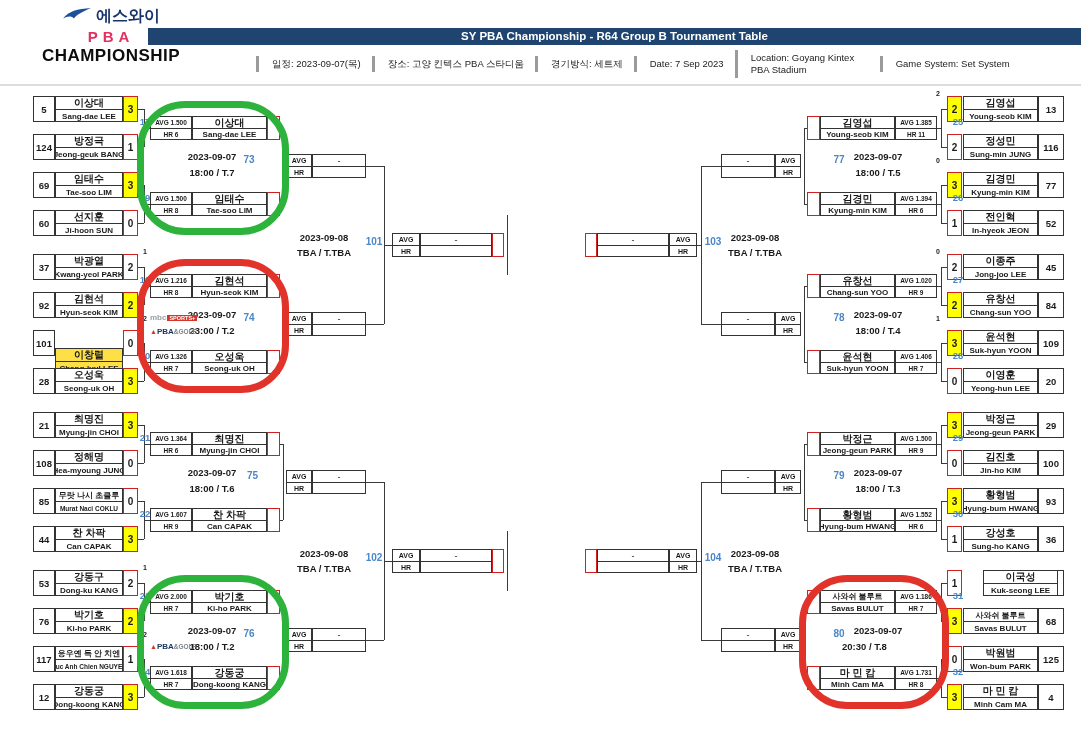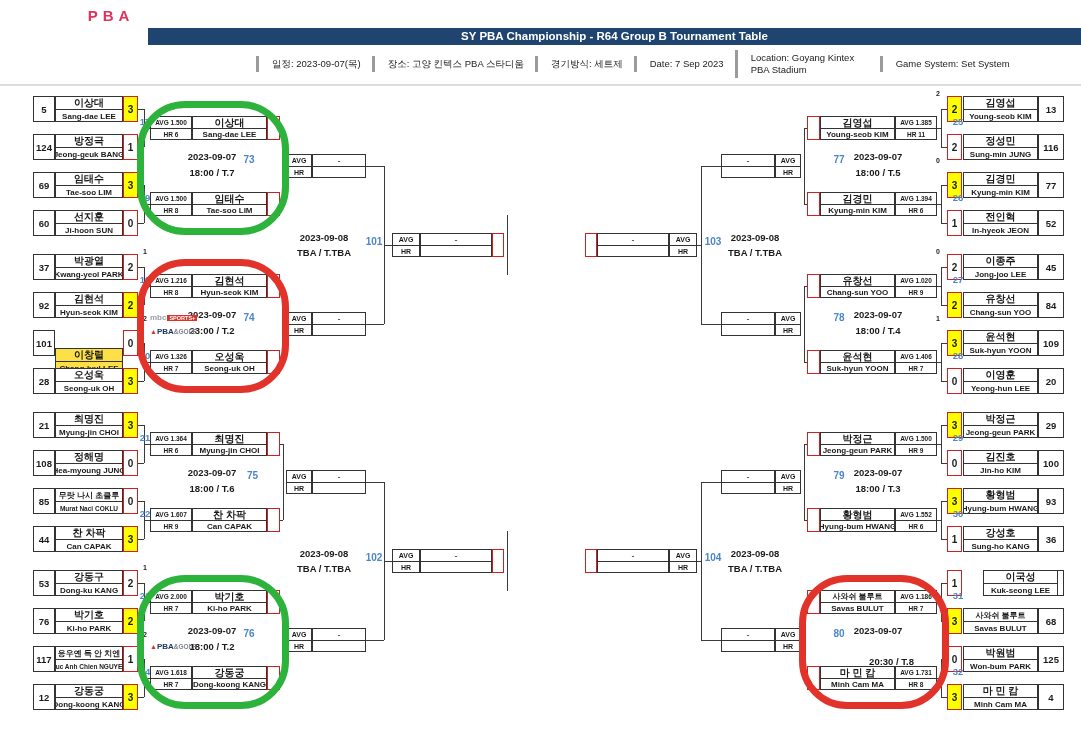--- a/index.html
+++ b/index.html
@@ -23,21 +23,28 @@
   .inforow .seg{border-left:3px solid #9b9b9b;padding:2px 11px 2px 13px;line-height:1.25;}
   .inforow .seg.wrap{max-width:118px;}
   .sep{position:absolute;left:0;right:0;top:84px;height:2px;background:#dcdcdc;}
   .circle{position:absolute;box-sizing:border-box;border-radius:48px;background:transparent;}
 </style>
 </head>
 <body>
 
 <div class="canvas">
   <div class="logo">
+    <div class="l1">
+      <span><svg width="30" height="15" viewBox="0 0 60 30">
+            <path d="M2 23 C14 8 30 4 58 2 C38 11 30 15 24 23 C18 17 10 19 2 23 Z" fill="#1d4f9c"></path>
+          </svg></span>
+      <span>에스와이</span>
+    </div>
     <div class="l2">PBA</div>
+    <div class="l3">CHAMPIONSHIP</div>
   </div>
   <div class="navbar">SY PBA Championship - R64 Group B Tournament Table</div>
   <div class="inforow" id="inforow">
       <span class="seg">일정: 2023-09-07(목)</span>
       <span class="seg">장소: 고양 킨텍스 PBA 스타디움</span>
       <span class="seg">경기방식: 세트제</span>
       <span class="seg">Date: 7 Sep 2023</span>
       <span class="seg wrap">Location: Goyang Kintex PBA Stadium</span>
       <span class="seg">Game System: Set System</span>
     </div>
@@ -775,21 +782,21 @@
       <div class="bx" style="left: 775px; top: 628px; width: 26px; height: 24px; border: 1px solid rgb(51, 51, 51); background: rgb(255, 255, 255);">
         <div class="cell" style="height: 50%; border-bottom: 1px solid rgb(51, 51, 51); font-size: 7px; font-weight: 700;">AVG</div>
         <div class="cell" style="height: 50%; font-size: 7px; font-weight: 700;">HR</div>
       </div>
       <div class="bx" style="left: 721px; top: 628px; width: 54px; height: 24px; border: 1px solid rgb(51, 51, 51); background: rgb(255, 255, 255);">
         <div class="cell" style="height: 50%; border-bottom: 1px solid rgb(51, 51, 51); font-size: 9px;">-</div>
         <div class="cell" style="height: 50%; font-size: 9px;"></div>
       </div>
       <div class="abs blue" style="left: 830px; top: 628px; width: 18px; text-align: center; font-size: 10px;">80</div>
       <div class="abs" style="left: 842px; top: 625px; width: 72px; text-align: center; font-size: 9.5px; font-weight: 600;">2023-09-07</div>
-      <div class="abs" style="left: 842px; top: 641px; width: 72px; text-align: right; font-size: 9.5px; font-weight: 600; margin-top: 15px;">20:30 / T.8</div>
+      <div class="abs" style="left: 842px; top: 641px; width: 72px; text-align: left; font-size: 9.5px; font-weight: 600;">20:30 / T.8</div>
       <div class="circle" style="left: 799px; top: 575px; width: 150px; height: 134px; border: 7px solid rgb(226, 51, 43); z-index: 5;"></div>
       <div class="ln" style="left: 701px; top: 166px; width: 20px; height: 1px;"></div>
       <div class="ln" style="left: 701px; top: 324px; width: 20px; height: 1px;"></div>
       <div class="ln" style="left: 701px; top: 166px; width: 1px; height: 158px;"></div>
       <div class="ln" style="left: 697px; top: 245px; width: 4px; height: 1px;"></div>
       <div class="bx" style="left: 669px; top: 233px; width: 28px; height: 24px; border: 1px solid rgb(51, 51, 51); background: rgb(255, 255, 255);">
         <div class="cell" style="height: 50%; border-bottom: 1px solid rgb(51, 51, 51); font-size: 7px; font-weight: 700;">AVG</div>
         <div class="cell" style="height: 50%; font-size: 7px; font-weight: 700;">HR</div>
       </div>
       <div class="bx" style="left: 597px; top: 233px; width: 72px; height: 24px; border: 1px solid rgb(51, 51, 51); background: rgb(255, 255, 255);">

